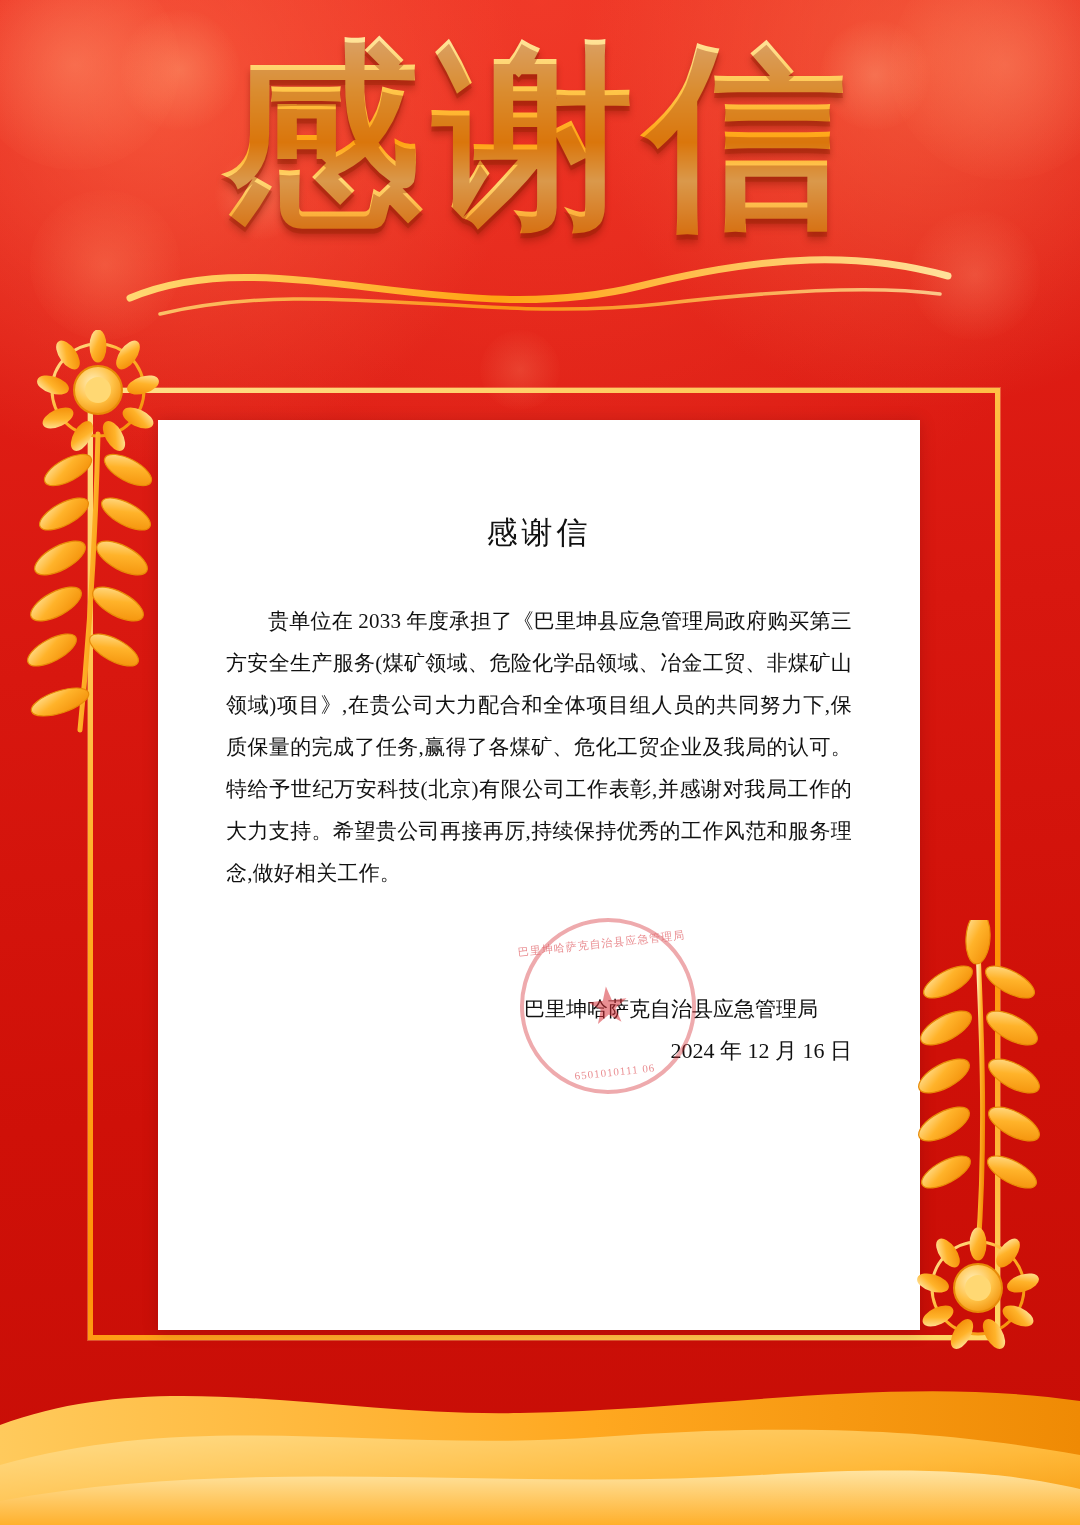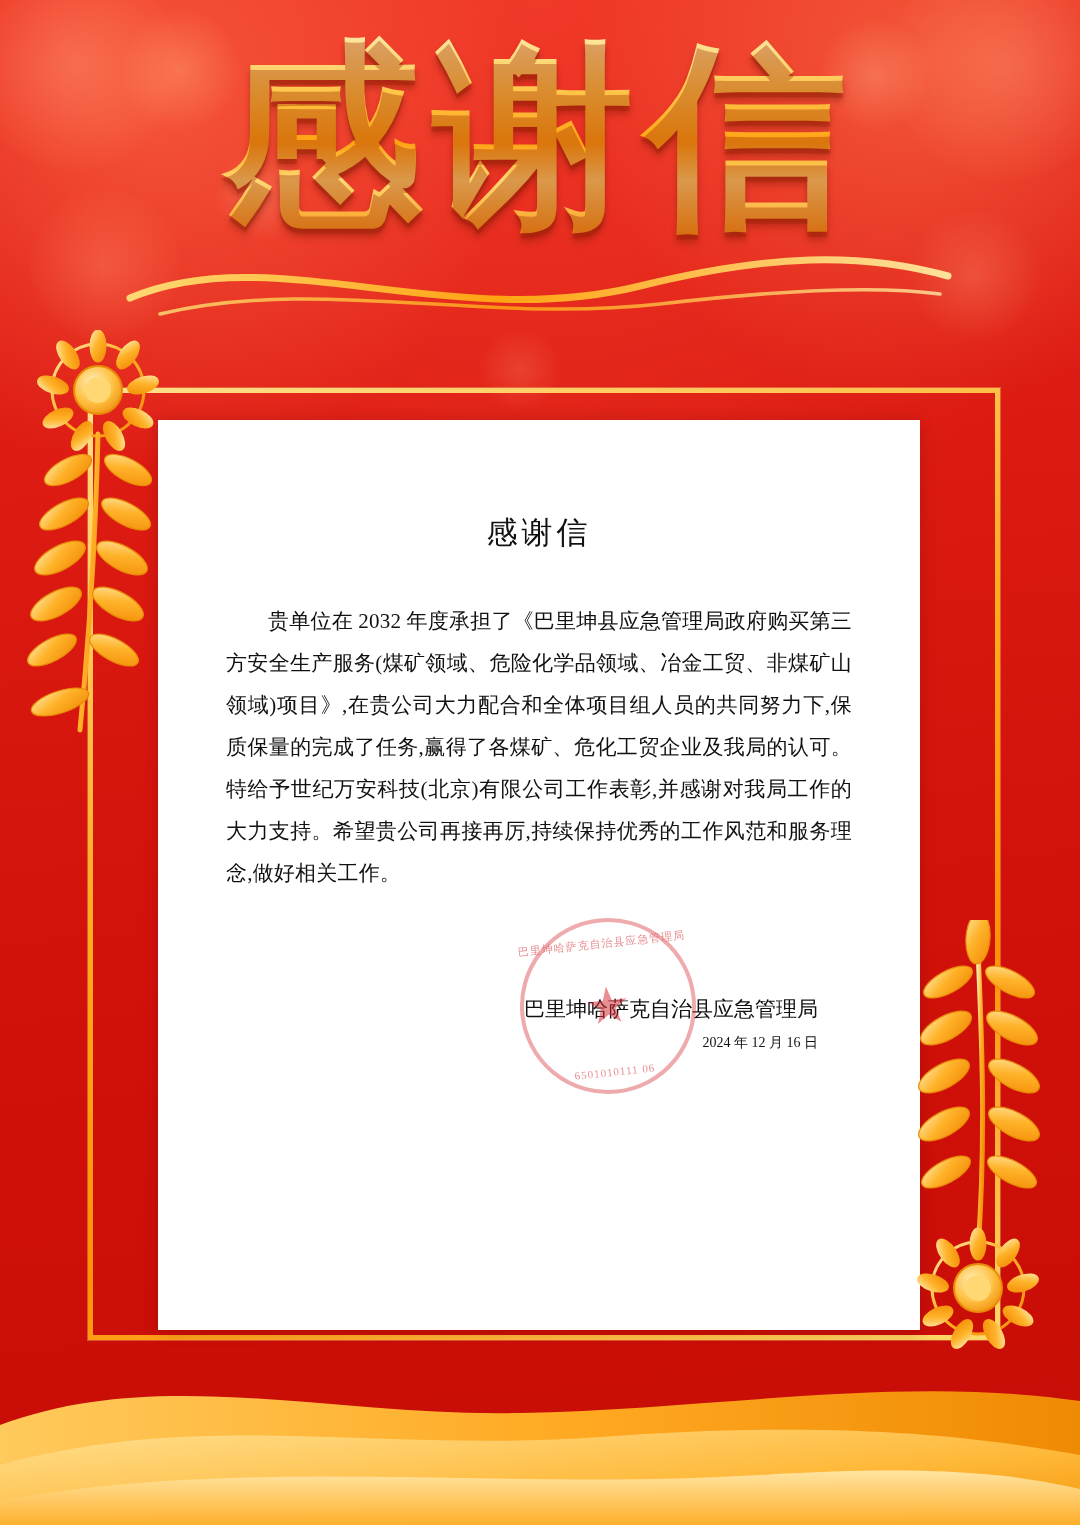--- a/index.html
+++ b/index.html
@@ -116,23 +116,22 @@
     margin-top: 96px;
     text-align: right;
     position: relative;
   }
   .sign-org {
     font-size: 21px;
     line-height: 1.9;
     margin-right: 34px;
   }
   .sign-date {
-    font-size: 14px;
+    font-size: 22px;
     line-height: 1.9;
-    margin-right: 34px;
   }
 
   
   .seal {
     position: absolute;
     right: 156px;
     top: -72px;
     width: 168px;
     height: 168px;
     border-radius: 50%;
@@ -215,21 +214,21 @@
     </defs>
     <path d="M10 70 C 150 10, 330 105, 520 58 C 650 26, 740 24, 828 48" fill="none" stroke="url(#swooshGrad)" stroke-width="7" stroke-linecap="round"></path>
     <path d="M40 86 C 200 48, 360 96, 540 76 C 660 62, 760 58, 820 66" fill="none" stroke="url(#swooshGrad)" stroke-width="3.5" stroke-linecap="round" opacity="0.85"></path>
   </svg>
 
   <div class="frame-outer"></div>
   <div class="frame-inner"></div>
 
   <div class="letter">
     <div class="letter-title">感谢信</div>
-    <p class="body-text">贵单位在 2032 年度承担了《巴里坤县应急管理局政府购买第三方安全生产服务(煤矿领域、危险化学品领域、冶金工贸、非煤矿山领域)项目》,在贵公司大力配合和全体项目组人员的共同努力下,保质保量的完成了任务,赢得了各煤矿、危化工贸企业及我局的认可。特给予世纪万安科技(北京)有限公司工作表彰,并感谢对我局工作的大力支持。希望贵公司再接再厉,持续保持优秀的工作风范和服务理念,做好相关工作。</p>
+    <p class="body-text">贵单位在 2033 年度承担了《巴里坤县应急管理局政府购买第三方安全生产服务(煤矿领域、危险化学品领域、冶金工贸、非煤矿山领域)项目》,在贵公司大力配合和全体项目组人员的共同努力下,保质保量的完成了任务,赢得了各煤矿、危化工贸企业及我局的认可。特给予世纪万安科技(北京)有限公司工作表彰,并感谢对我局工作的大力支持。希望贵公司再接再厉,持续保持优秀的工作风范和服务理念,做好相关工作。</p>
 
     <div class="sign-block">
       <div class="seal">
         <div class="seal-text-top">巴里坤哈萨克自治县应急管理局</div>
         <div class="seal-star">★</div>
         <div class="seal-text-bottom">6501010111 06</div>
       </div>
       <div class="sign-org">巴里坤哈萨克自治县应急管理局</div>
       <div class="sign-date">2024 年 12 月 16 日</div>
     </div>

